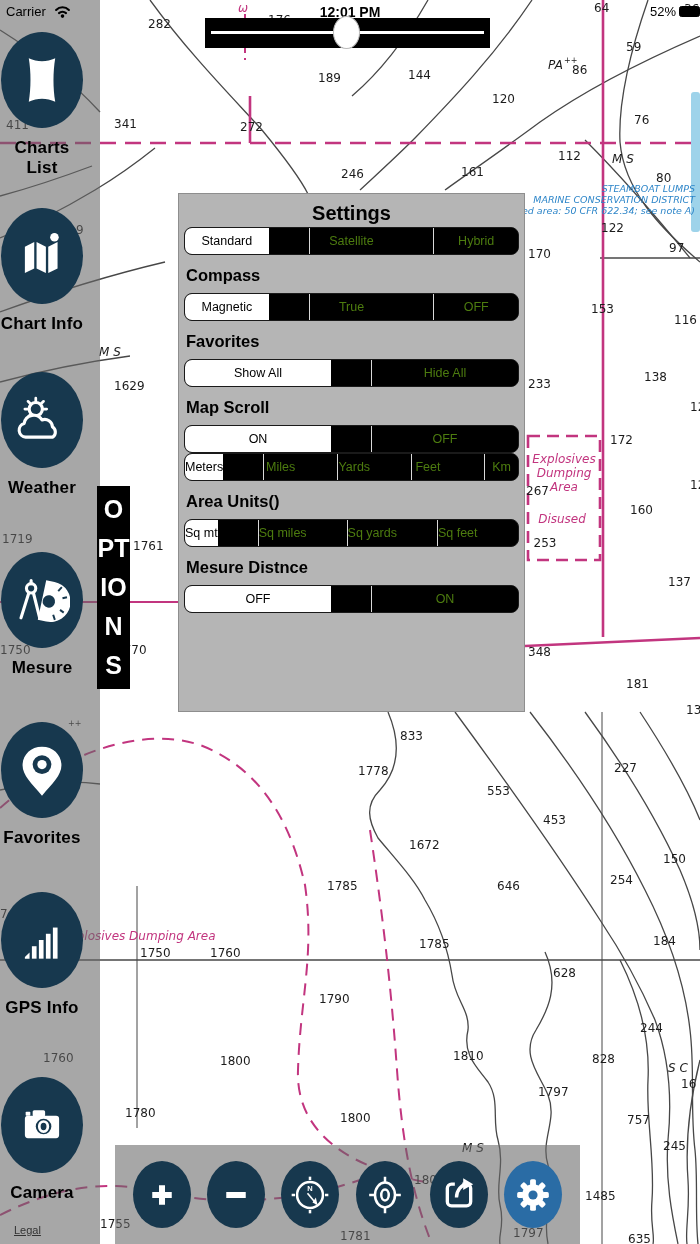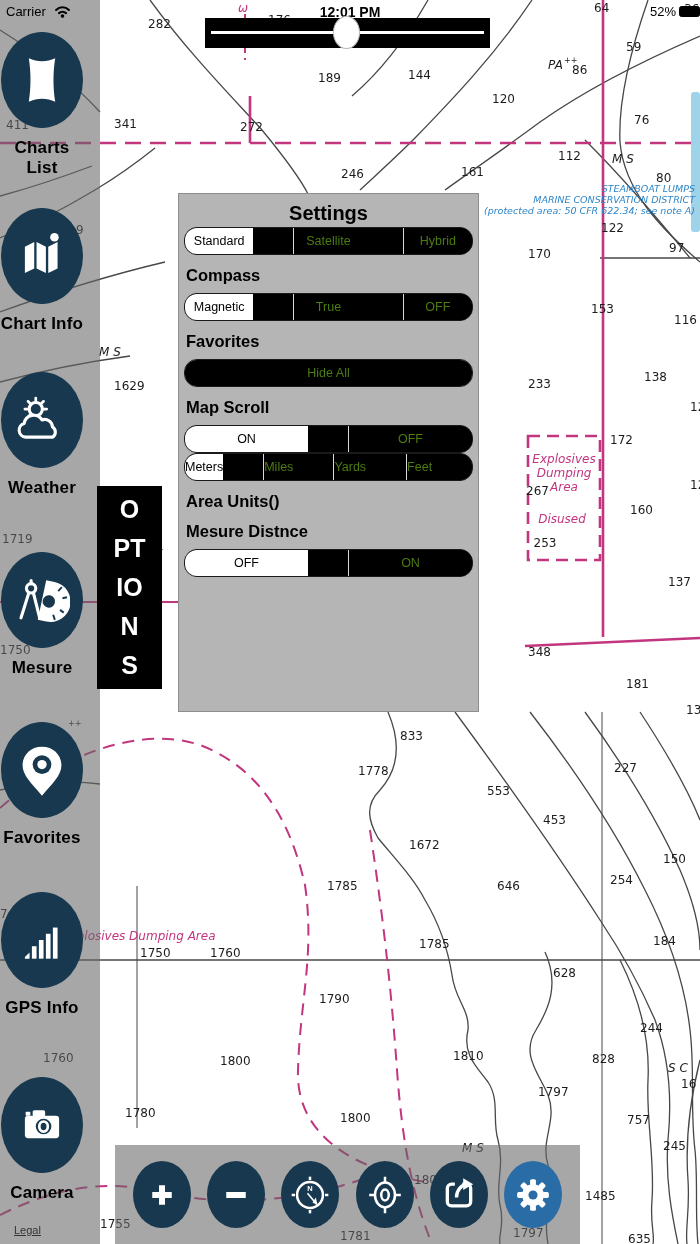--- a/index.html
+++ b/index.html
@@ -20,40 +20,40 @@
   
   .nav-item{position:absolute;left:0;width:84px;text-align:center;}
   .nav-ic{width:82px;height:96px;border-radius:50%;background:#17384e;
           display:flex;align-items:center;justify-content:center;margin:0 auto;}
   .nav-lb{font-weight:bold;font-size:17px;color:#000;margin-top:10px;letter-spacing:0.2px;}
   #legal{position:absolute;left:14px;top:1224px;font-size:11px;color:#333;
          text-decoration:underline;}
   
   #options-tab{position:absolute;left:97px;top:486px;width:33px;background:#000;
                color:#fff;font-weight:bold;font-size:25px;line-height:39px;
-               text-align:center;word-break:break-all;padding:4px 16px;}
+               text-align:center;word-break:break-all;padding:4px 0;}
   
   #status-bar{position:absolute;left:0;top:0;width:555px;height:22px;font-size:13px;color:#000;}
   #carrier{position:absolute;left:6px;top:4px;}
   #wifi{position:absolute;left:54px;top:5px;}
   #clock{position:absolute;left:280px;width:140px;top:4px;text-align:center;font-weight:bold;font-size:14px;}
   #batt-pct{position:absolute;left:638px;top:4px;width:38px;text-align:right;}
   #batt-ic{position:absolute;left:679px;top:6px;}
   
   #map-slider{position:absolute;left:205px;top:18px;width:285px;height:30px;background:#000;}
   #map-slider .track{position:absolute;left:6px;right:6px;top:13px;height:3px;background:#fff;}
   #map-slider .thumb{position:absolute;left:128px;top:-2px;width:27px;height:33px;
                      border-radius:50%;background:#fff;border:1px solid #bbb;box-sizing:border-box;}
   
-  #settings{position:absolute;left:178px;top:193px;width:301px;height:519px;
+  #settings{position:absolute;left:178px;top:193px;width:347px;height:519px;
             background:#b5b5b5;border:1px solid #8e8e8e;box-sizing:border-box;}
   #settings h1{margin:8px 0 2px 0;text-align:center;font-size:20px;color:#000;}
   .sgroup{margin:0 5px;}
   .slabel{font-weight:bold;font-size:16.5px;color:#000;margin:11px 0 8px 2px;}
-  .segbar{display:flex;height:26px;background:#000;border-radius:13px;overflow:hidden;
+  .segbar{display:flex;height:26px;background:#000;border-radius:8px;overflow:hidden;
           border:1px solid #1a1a1a;gap:40px;}
   .seg{flex:1;display:flex;align-items:center;justify-content:center;
        font-size:12.5px;color:#4d7c0f;background:#000;border-left:1px solid rgba(255,255,255,0.85);
        white-space:nowrap;cursor:pointer;}
   .seg:first-child{border-left:none;}
   .seg.sel{background:#fff;color:#000;}
   
   .tbtn{width:58px;height:67px;border-radius:50%;background:#17384e;flex:0 0 auto;
         display:flex;align-items:center;justify-content:center;}
   .tbtn.blue{background:#2a6ca5;}
@@ -340,20 +340,21 @@
         <div class="slabel">Compass</div>
         <div class="segbar">
           <div class="seg sel">Magnetic</div>
           <div class="seg">True</div>
           <div class="seg">OFF</div>
         </div>
       </div>
       <div class="sgroup">
         <div class="slabel">Favorites</div>
         <div class="segbar">
+          <div class="seg sel">Show All</div>
           <div class="seg">Hide All</div>
         </div>
       </div>
       <div class="sgroup">
         <div class="slabel">Map Scroll</div>
         <div class="segbar">
           <div class="seg sel">ON</div>
           <div class="seg">OFF</div>
         </div>
       </div>
@@ -361,20 +362,29 @@
         <div class="segbar">
           <div class="seg sel">Meters</div>
           <div class="seg">Miles</div>
           <div class="seg">Yards</div>
           <div class="seg">Feet</div>
           <div class="seg">Km</div>
         </div>
       </div>
       <div class="sgroup">
         <div class="slabel">Area Units()</div>
+        <div class="segbar">
+          <div class="seg sel">Sq mt</div>
+          <div class="seg">Sq miles</div>
+          <div class="seg">Sq yards</div>
+          <div class="seg">Sq feet</div>
+          <div class="seg">Acres</div>
+          <div class="seg">Hectare</div>
+          <div class="seg">Sq km</div>
+        </div>
       </div>
       <div class="sgroup">
         <div class="slabel">Mesure Distnce</div>
         <div class="segbar">
           <div class="seg sel">OFF</div>
           <div class="seg">ON</div>
         </div>
       </div>
     </div>
 </div>

